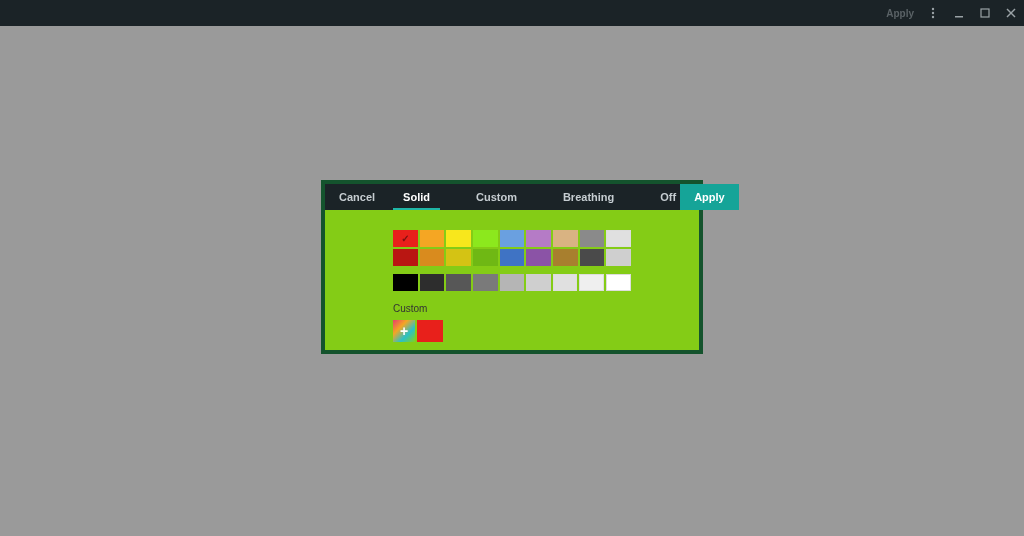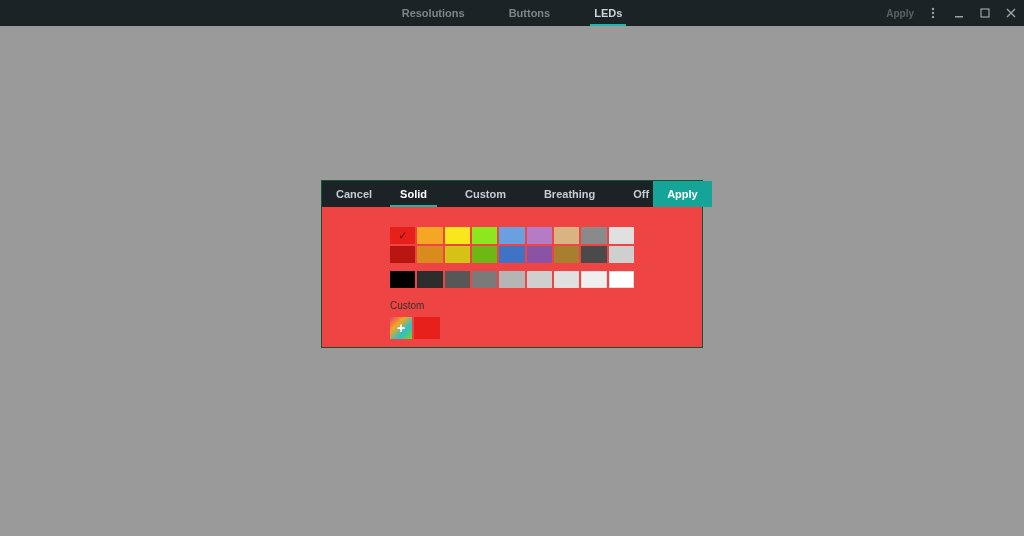--- a/index.html
+++ b/index.html
@@ -43,34 +43,34 @@
 }
 .header-apply { font-size: 10px; color: #5a6266; cursor: pointer; }
 .header-icon { width: 14px; height: 14px; display: flex; align-items: center; justify-content: center; cursor: pointer; }
 .header-icon svg { width: 12px; height: 12px; fill: #9aa2a6; }
 
 .dialog {
   position: absolute;
   left: 321px;
   top: 180px;
   width: 382px;
-  background: #ef4444;
-  border: 1px solid #14532d;
+  background: #84cc16;
+  border: 4px solid #14532d;
 }
 .dialog-bar {
   background: #1b2327;
   height: 26px;
   display: flex;
   align-items: center;
   color: #c6cdd1;
   font-size: 11px;
   font-weight: 600;
 }
 .dlg-cancel { padding: 0 14px; cursor: pointer; }
-.dlg-tabs { display: flex; gap: 30px; margin-left: 10px; }
+.dlg-tabs { display: flex; gap: 38px; margin-left: 10px; }
 .dlg-tab { padding: 6px 4px; cursor: pointer; color: #c6cdd1; position: relative; }
 .dlg-tab.active { color: #fff; }
 .dlg-tab.active::after {
   content: '';
   position: absolute; left: -6px; right: -6px; bottom: -1px;
   height: 2px; background: #1fb6a6;
 }
 .dlg-apply {
   margin-left: auto;
   background: #15a498;
@@ -117,25 +117,20 @@
 }
 .custom-swatch {
   width: 26px; height: 22px;
   cursor: pointer;
 }
 </style>
 </head>
 <body>
 
 <div class="header">
-  <div class="header-tabs">
-      <div class="header-tab">Resolutions</div>
-      <div class="header-tab">Buttons</div>
-      <div class="header-tab active">LEDs</div>
-    </div>
   <div class="header-right">
     <span class="header-apply">Apply</span>
     <span class="header-icon">
       <svg viewBox="0 0 12 12">
           <circle cx="6" cy="2" r="1.2"></circle>
           <circle cx="6" cy="6" r="1.2"></circle>
           <circle cx="6" cy="10" r="1.2"></circle>
         </svg>
     </span>
     <span class="header-icon">

